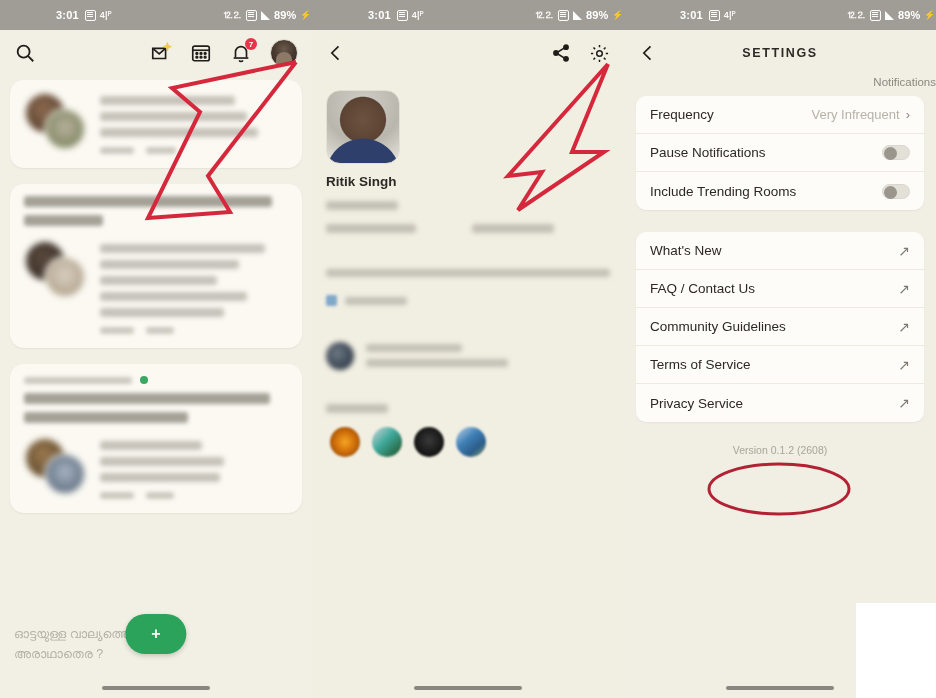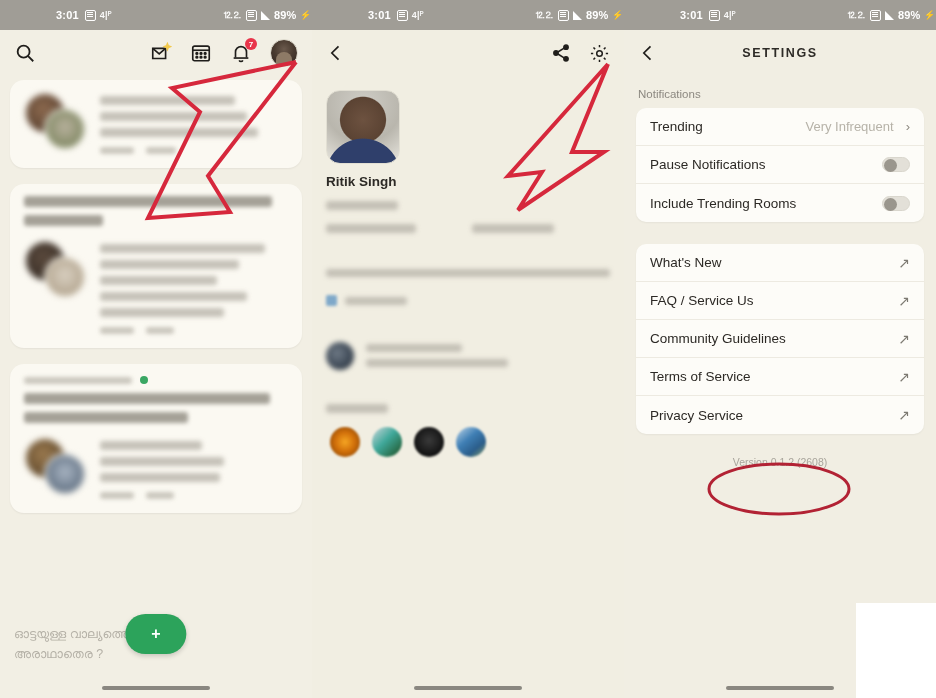--- a/index.html
+++ b/index.html
@@ -133,32 +133,32 @@
   .club2 { background:linear-gradient(135deg,#cfd8dc 0%, #3fa89a 45%, #2a6f4d 80%, #164a2c 100%); }
   .club3 { background:radial-gradient(circle at 50% 45%, #3a3a3a 0%, #111 70%); }
   .club4 { background:linear-gradient(140deg,#bfd6e8 0%, #3f7fb5 40%, #2b5d8a 70%, #8aa36e 100%); }
 
   
   .settings-bar { height:46px; display:flex; align-items:center; position:relative; padding:17px 14px; }
   .settings-title {
     position:absolute; left:0; right:0; text-align:center;
     font-size:12.5px; font-weight:bold; letter-spacing:1.6px; color:#2e2b27;
   }
-  .sec-label { margin:12px 0 8px 14px; font-size:11.5px; color:#8c8880; }
+  .sec-label { margin:0 0 8px 14px; font-size:11.5px; color:#8c8880;text-align:right; }
   .group {
     background:#fdfcf8; border-radius:10px; margin:0 12px 22px 12px;
     overflow:hidden; box-shadow:0 1px 2px rgba(0,0,0,0.05);
   }
   .row {
     height:38px; display:flex; align-items:center; padding:0 14px;
     border-bottom:1px solid #edeae1; cursor:pointer;
   }
   .row:last-child { border-bottom:none; }
   .row-label { font-size:13.5px; color:#2c2925; }
-  .row-right { margin-left:auto; display:flex; align-items:center; gap:12px; }
+  .row-right { margin-left:auto; display:flex; align-items:center; gap:6px; }
   .row-value { font-size:13px; color:#b6b2a8; }
   .chev { color:#8d8980; font-size:13px; }
   .extlink { color:#7d7a72; font-size:14px; }
   .toggle {
     width:28px; height:15px; border-radius:8px; background:#e3e0d8;
     position:relative; cursor:pointer; border:1px solid #d9d6cd;
   }
   .toggle::after {
     content:""; position:absolute; left:1px; top:1px;
     width:13px; height:13px; border-radius:50%; background:#9a968d;
@@ -410,21 +410,21 @@
           <polyline points="15,4 7,12 15,20"></polyline>
         </svg>
       </div>
       <div class="settings-title">SETTINGS</div>
     </div>
 
     <div class="sec-label">Notifications</div>
 
     <div class="group">
       <div class="row">
-        <span class="row-label">Trending</span>
+        <span class="row-label">Frequency</span>
         <span class="row-right">
           <span class="row-value">Very Infrequent</span>
           <span class="chev">›</span>
         </span>
       </div>
       <div class="row">
         <span class="row-label">Pause Notifications</span>
         <span class="row-right">
           <span class="toggle"></span>
         </span>
@@ -438,21 +438,21 @@
     </div>
 
     <div class="group">
       <div class="row">
         <span class="row-label">What's New</span>
         <span class="row-right">
           <span class="extlink">↗</span>
         </span>
       </div>
       <div class="row">
-        <span class="row-label">FAQ / Service Us</span>
+        <span class="row-label">FAQ / Contact Us</span>
         <span class="row-right">
           <span class="extlink">↗</span>
         </span>
       </div>
       <div class="row">
         <span class="row-label">Community Guidelines</span>
         <span class="row-right">
           <span class="extlink">↗</span>
         </span>
       </div>

